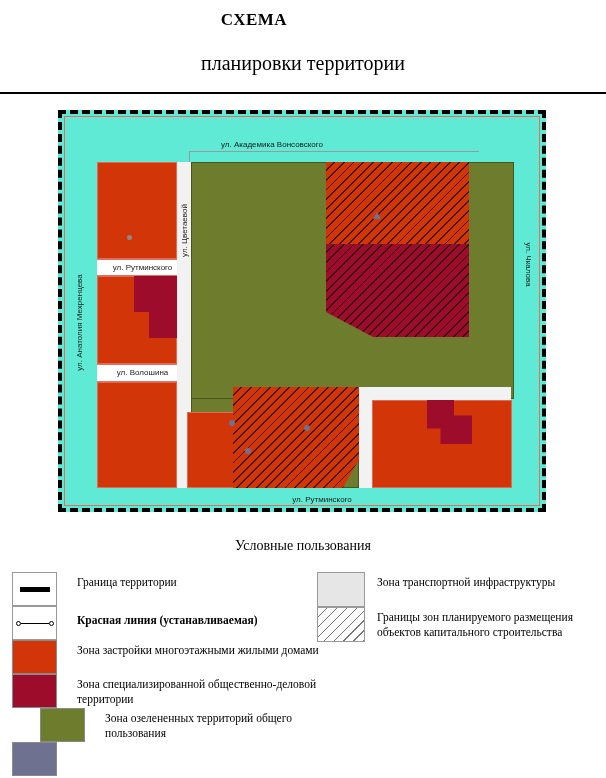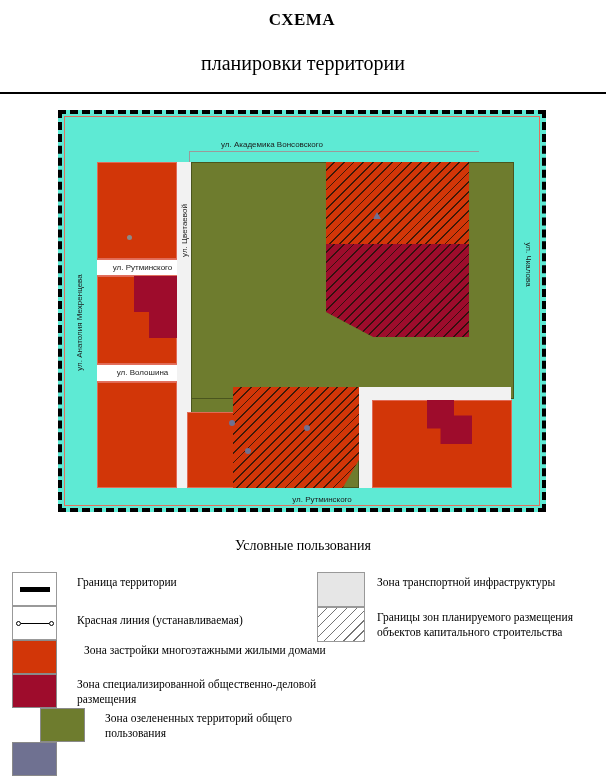--- a/index.html
+++ b/index.html
@@ -2,21 +2,21 @@
 <html><head>
 <meta charset="utf-8">
 <style>
   html,body{margin:0;padding:0;}
   body{
     width:606px;height:778px;position:relative;background:#ffffff;
     font-family:"Liberation Serif",serif;color:#000;overflow:hidden;
   }
   .abs{position:absolute;}
   
-  .title{left:0;top:10px;width:508px;text-align:center;font-size:17px;font-weight:bold;letter-spacing:.5px;margin-left:48px;}
+  .title{left:0;top:10px;width:508px;text-align:center;font-size:17px;font-weight:bold;letter-spacing:.5px;}
   .subtitle{left:0;top:52px;width:606px;text-align:center;font-size:20px;}
   .toprule{left:0;top:92px;width:606px;height:0;border-top:2px solid #000;}
   
   .map{left:58px;top:110px;width:488px;height:402px;border:4px dashed #000;background:#5eead4;box-sizing:border-box;}
   .redline{position:absolute;left:2px;top:2px;right:2px;bottom:2px;border:1px solid #e2705e;}
   .zone{position:absolute;box-sizing:border-box;}
   .orange{background:#d23608;border:1px solid rgba(226,112,94,.9);}
   .crimson{background:#9e0c2c;}
   .green{background:#6e7c2e;border:1px solid rgba(45,52,18,.55);}
   .whitestrip{background:#ffffff;border-top:1px solid #e2705e;border-bottom:1px solid #e2705e;}
@@ -99,37 +99,37 @@
 </div>
 
 <div class="abs legend-title">Условные пользования</div>
 
 <div class="lrow" style="left:12px;top:572px;">
   <div class="swatch">
       <div class="bndline"></div>
     </div>
   <div class="lbl">Граница территории</div>
 </div>
-<div class="lrow" style="left:12px;top:606px;">
+<div class="lrow" style="left:12px;top:606px;font-weight:bold;">
   <div class="swatch">
     <div class="redsym">
         <div class="c"></div>
         <div class="l"></div>
         <div class="c"></div>
       </div>
   </div>
   <div class="lbl" style="padding-top:7px;">Красная линия (устанавливаемая)</div>
 </div>
-<div class="lrow" style="left:12px;top:640px;gap:7px;">
+<div class="lrow" style="left:12px;top:640px;">
   <div class="swatch orange-s"></div>
   <div class="lbl">Зона застройки многоэтажными жилыми домами</div>
 </div>
 <div class="lrow" style="left:12px;top:674px;">
   <div class="swatch crimson-s"></div>
-  <div class="lbl">Зона специализированной общественно-деловой размещения</div>
+  <div class="lbl">Зона специализированной общественно-деловой территории</div>
 </div>
 <div class="lrow" style="left:12px;top:708px;padding-left:28px;">
   <div class="swatch olive-s"></div>
   <div class="lbl">Зона озелененных территорий общего пользования</div>
 </div>
 <div class="lrow" style="left:12px;top:742px;">
   <div class="swatch slate-s"></div>
 </div>
 
 <div class="lrow" style="left:317px;top:572px;">

